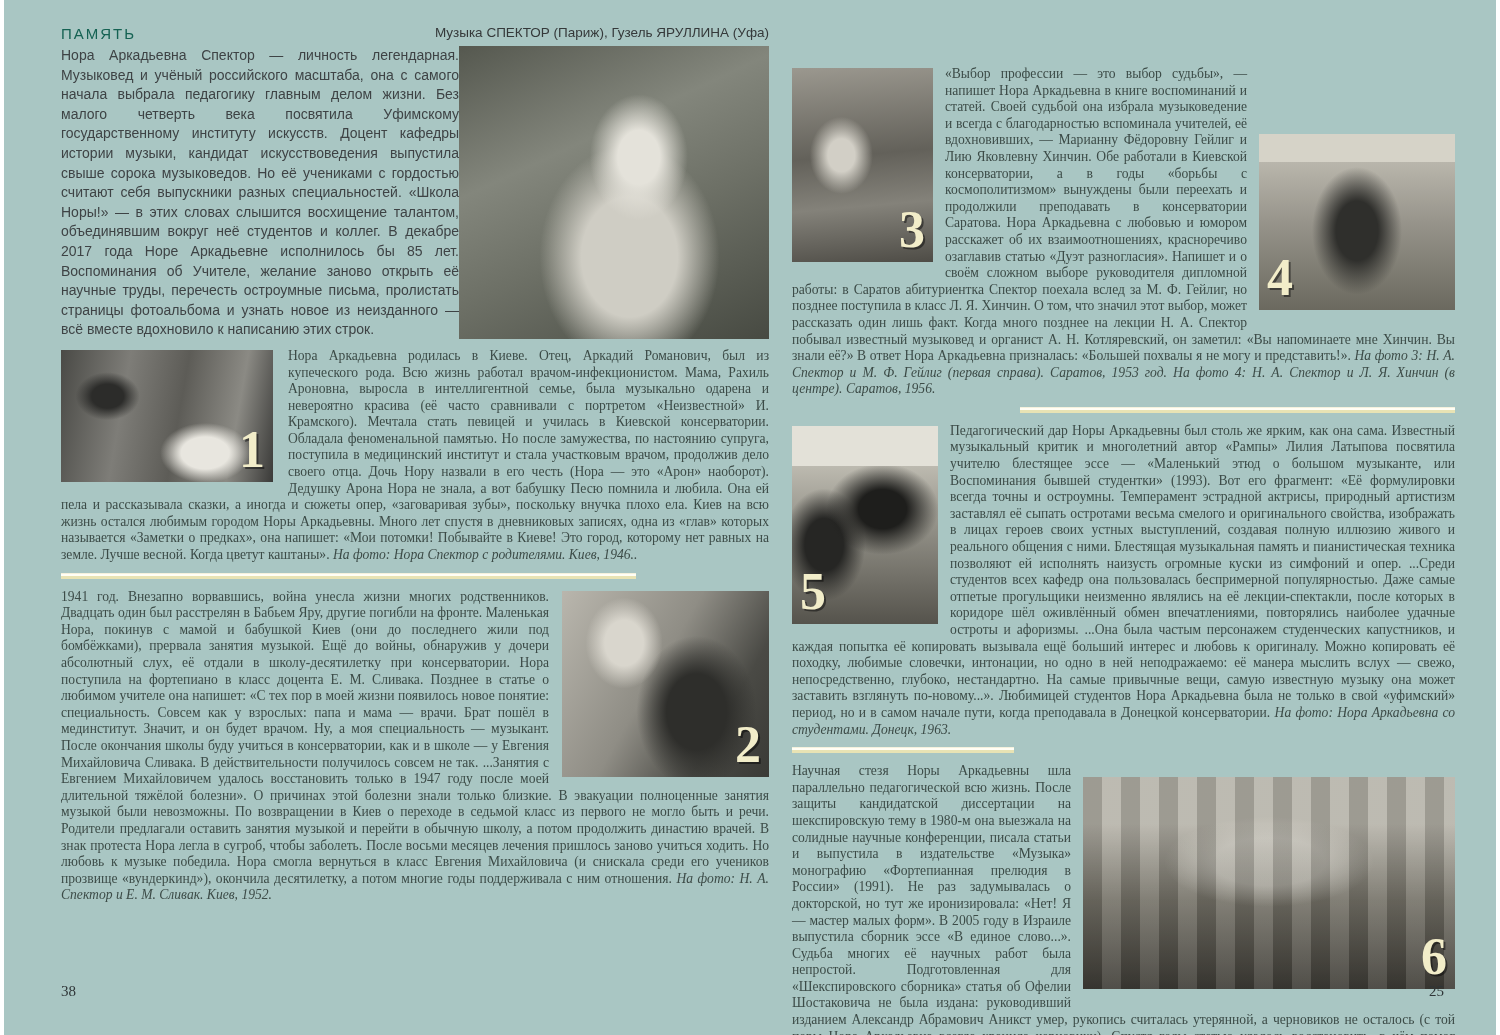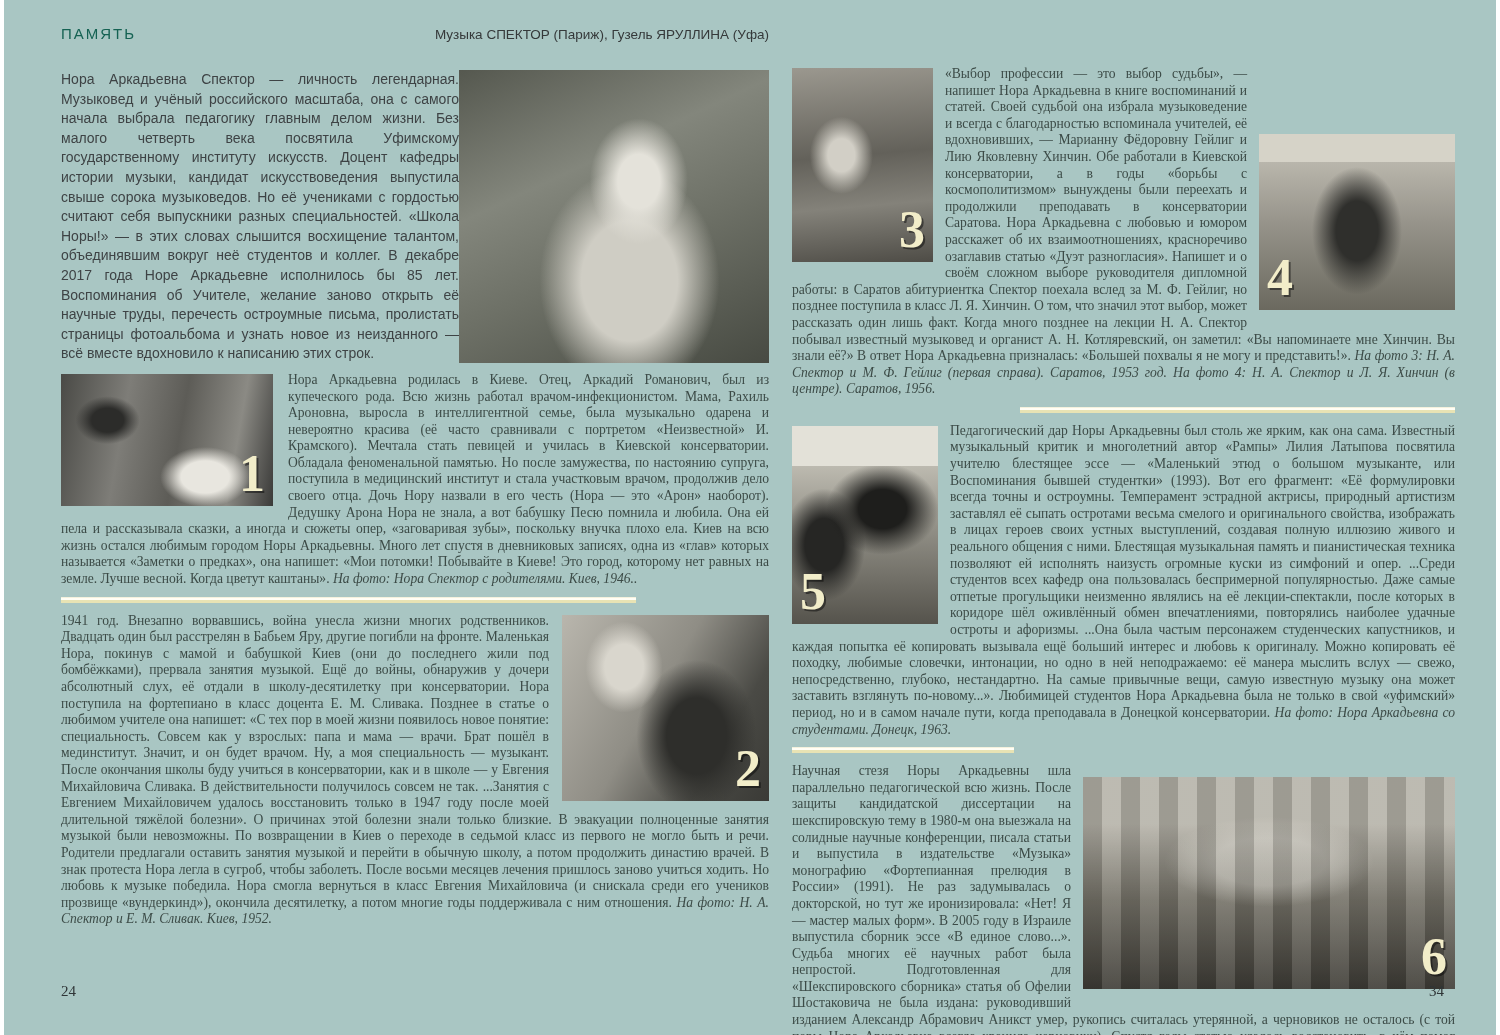--- a/index.html
+++ b/index.html
@@ -8,30 +8,30 @@
   }
   *{margin:0;padding:0;box-sizing:border-box}
   html,body{width:1500px;height:1035px}
   body{background:var(--bg);font-family:"Liberation Serif",serif;overflow:hidden}
   .spread{position:relative;width:1500px;height:1035px;background:var(--bg);
           border-left:4px solid var(--page-edge);border-right:4px solid var(--page-edge)}
   .page{position:absolute}
   .page-left{left:57px;top:25px;width:708px}
   .page-right{left:788px;top:58px;width:663px}
 
-  .pg-head{display:flex;justify-content:space-between;align-items:flex-end}
+  .pg-head{display:flex;justify-content:space-between;align-items:flex-start}
   .rubric{font-family:"Liberation Sans",sans-serif;font-size:15px;letter-spacing:2px;color:var(--accent)}
   .authors{font-family:"Liberation Sans",sans-serif;font-size:13.5px;color:#35393a}
 
   .title{margin-top:4px;color:var(--accent);font-family:"Liberation Serif",serif;font-weight:bold}
   .title .t1,.title .t2{display:block;transform-origin:0 60%;white-space:nowrap}
   .title .t1{font-size:97px;line-height:0.82;letter-spacing:1px;transform:scaleX(0.80)}
   .title .t2{font-size:77px;line-height:0.92;letter-spacing:2px;transform:scaleX(0.80)}
 
-  .intro-row{display:flex;margin-top:28px}
+  .intro-row{display:flex;margin-top:4px}
   .intro{width:398px;font-family:"Liberation Sans",sans-serif;font-size:14px;line-height:19.6px;
          color:var(--sans-text);text-align:justify}
   .ph-nora{flex:1;height:293px}
 
   .serif{font-size:13.6px;line-height:16.6px;color:var(--body-text);text-align:justify}
   .cap{font-style:italic}
   .cap::before{content:" "}
   .tblock{margin-top:8px}
   .tblock::after{content:"";display:block;clear:both}
 
@@ -146,15 +146,15 @@
 
     <div class="tblock">
       <div class="photo ph6 fr">
         <span class="pnum n-br">6</span>
       </div>
       <p class="serif"><span>Научная стезя Норы Аркадьевны шла параллельно педагогической всю жизнь. После защиты кандидатской диссертации на шекспировскую тему в 1980-м она выезжала на солидные научные конференции, писала статьи и выпустила в издательстве «Музыка» монографию «Фортепианная прелюдия в России» (1991). Не раз задумывалась о докторской, но тут же иронизировала: «Нет! Я — мастер малых форм». В 2005 году в Израиле выпустила сборник эссе «В единое слово...». Судьба многих её научных работ была непростой. Подготовленная для «Шекспировского сборника» статья об Офелии Шостаковича не была издана: руководивший изданием Александр Абрамович Аникст умер, рукопись считалась утерянной, а черновиков не осталось (с той поры Нора Аркадьевна всегда хранила черновики). Спустя годы статью удалось восстановить, в чём помог композитор Борис Тищенко. Но она увидела свет только в 2003-м. Нора Аркадьевна считала её лучшей своей работой.</span></p>
     </div>
 
   </div>
 
-  <div class="pageno pn-left">24</div>
-  <div class="pageno pn-right">34</div>
+  <div class="pageno pn-left">38</div>
+  <div class="pageno pn-right">25</div>
 </div>
 
 </body></html>

